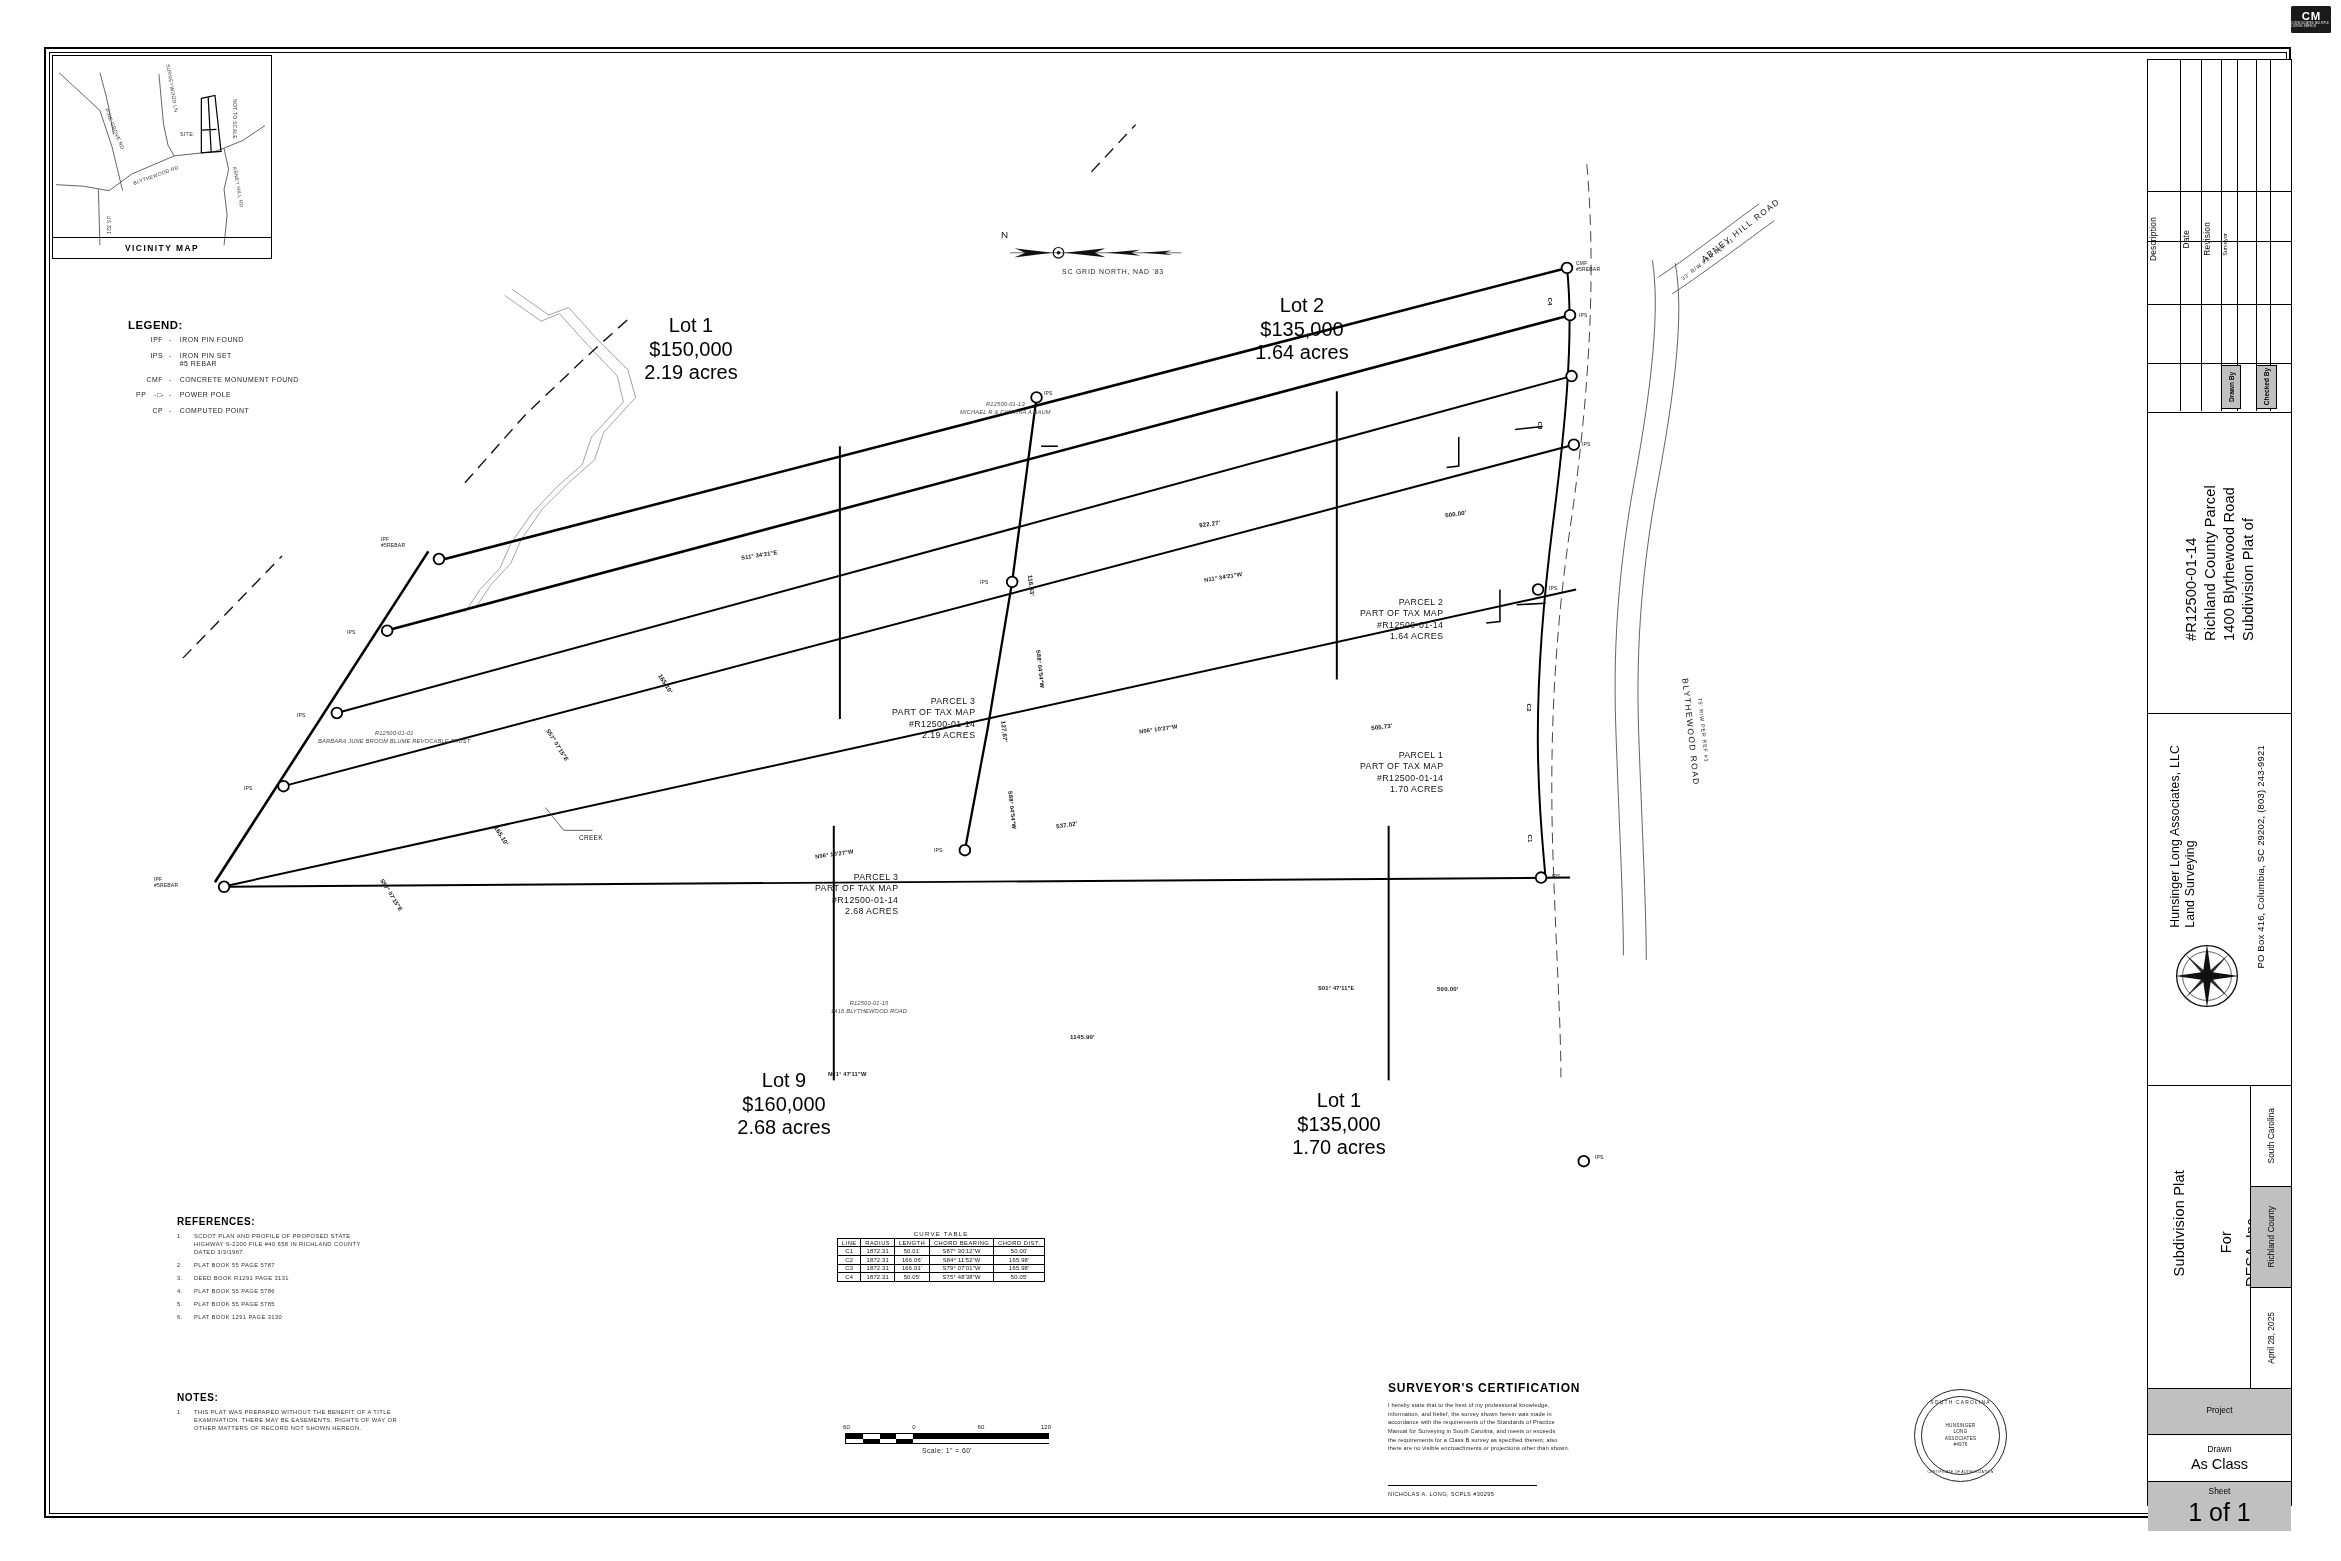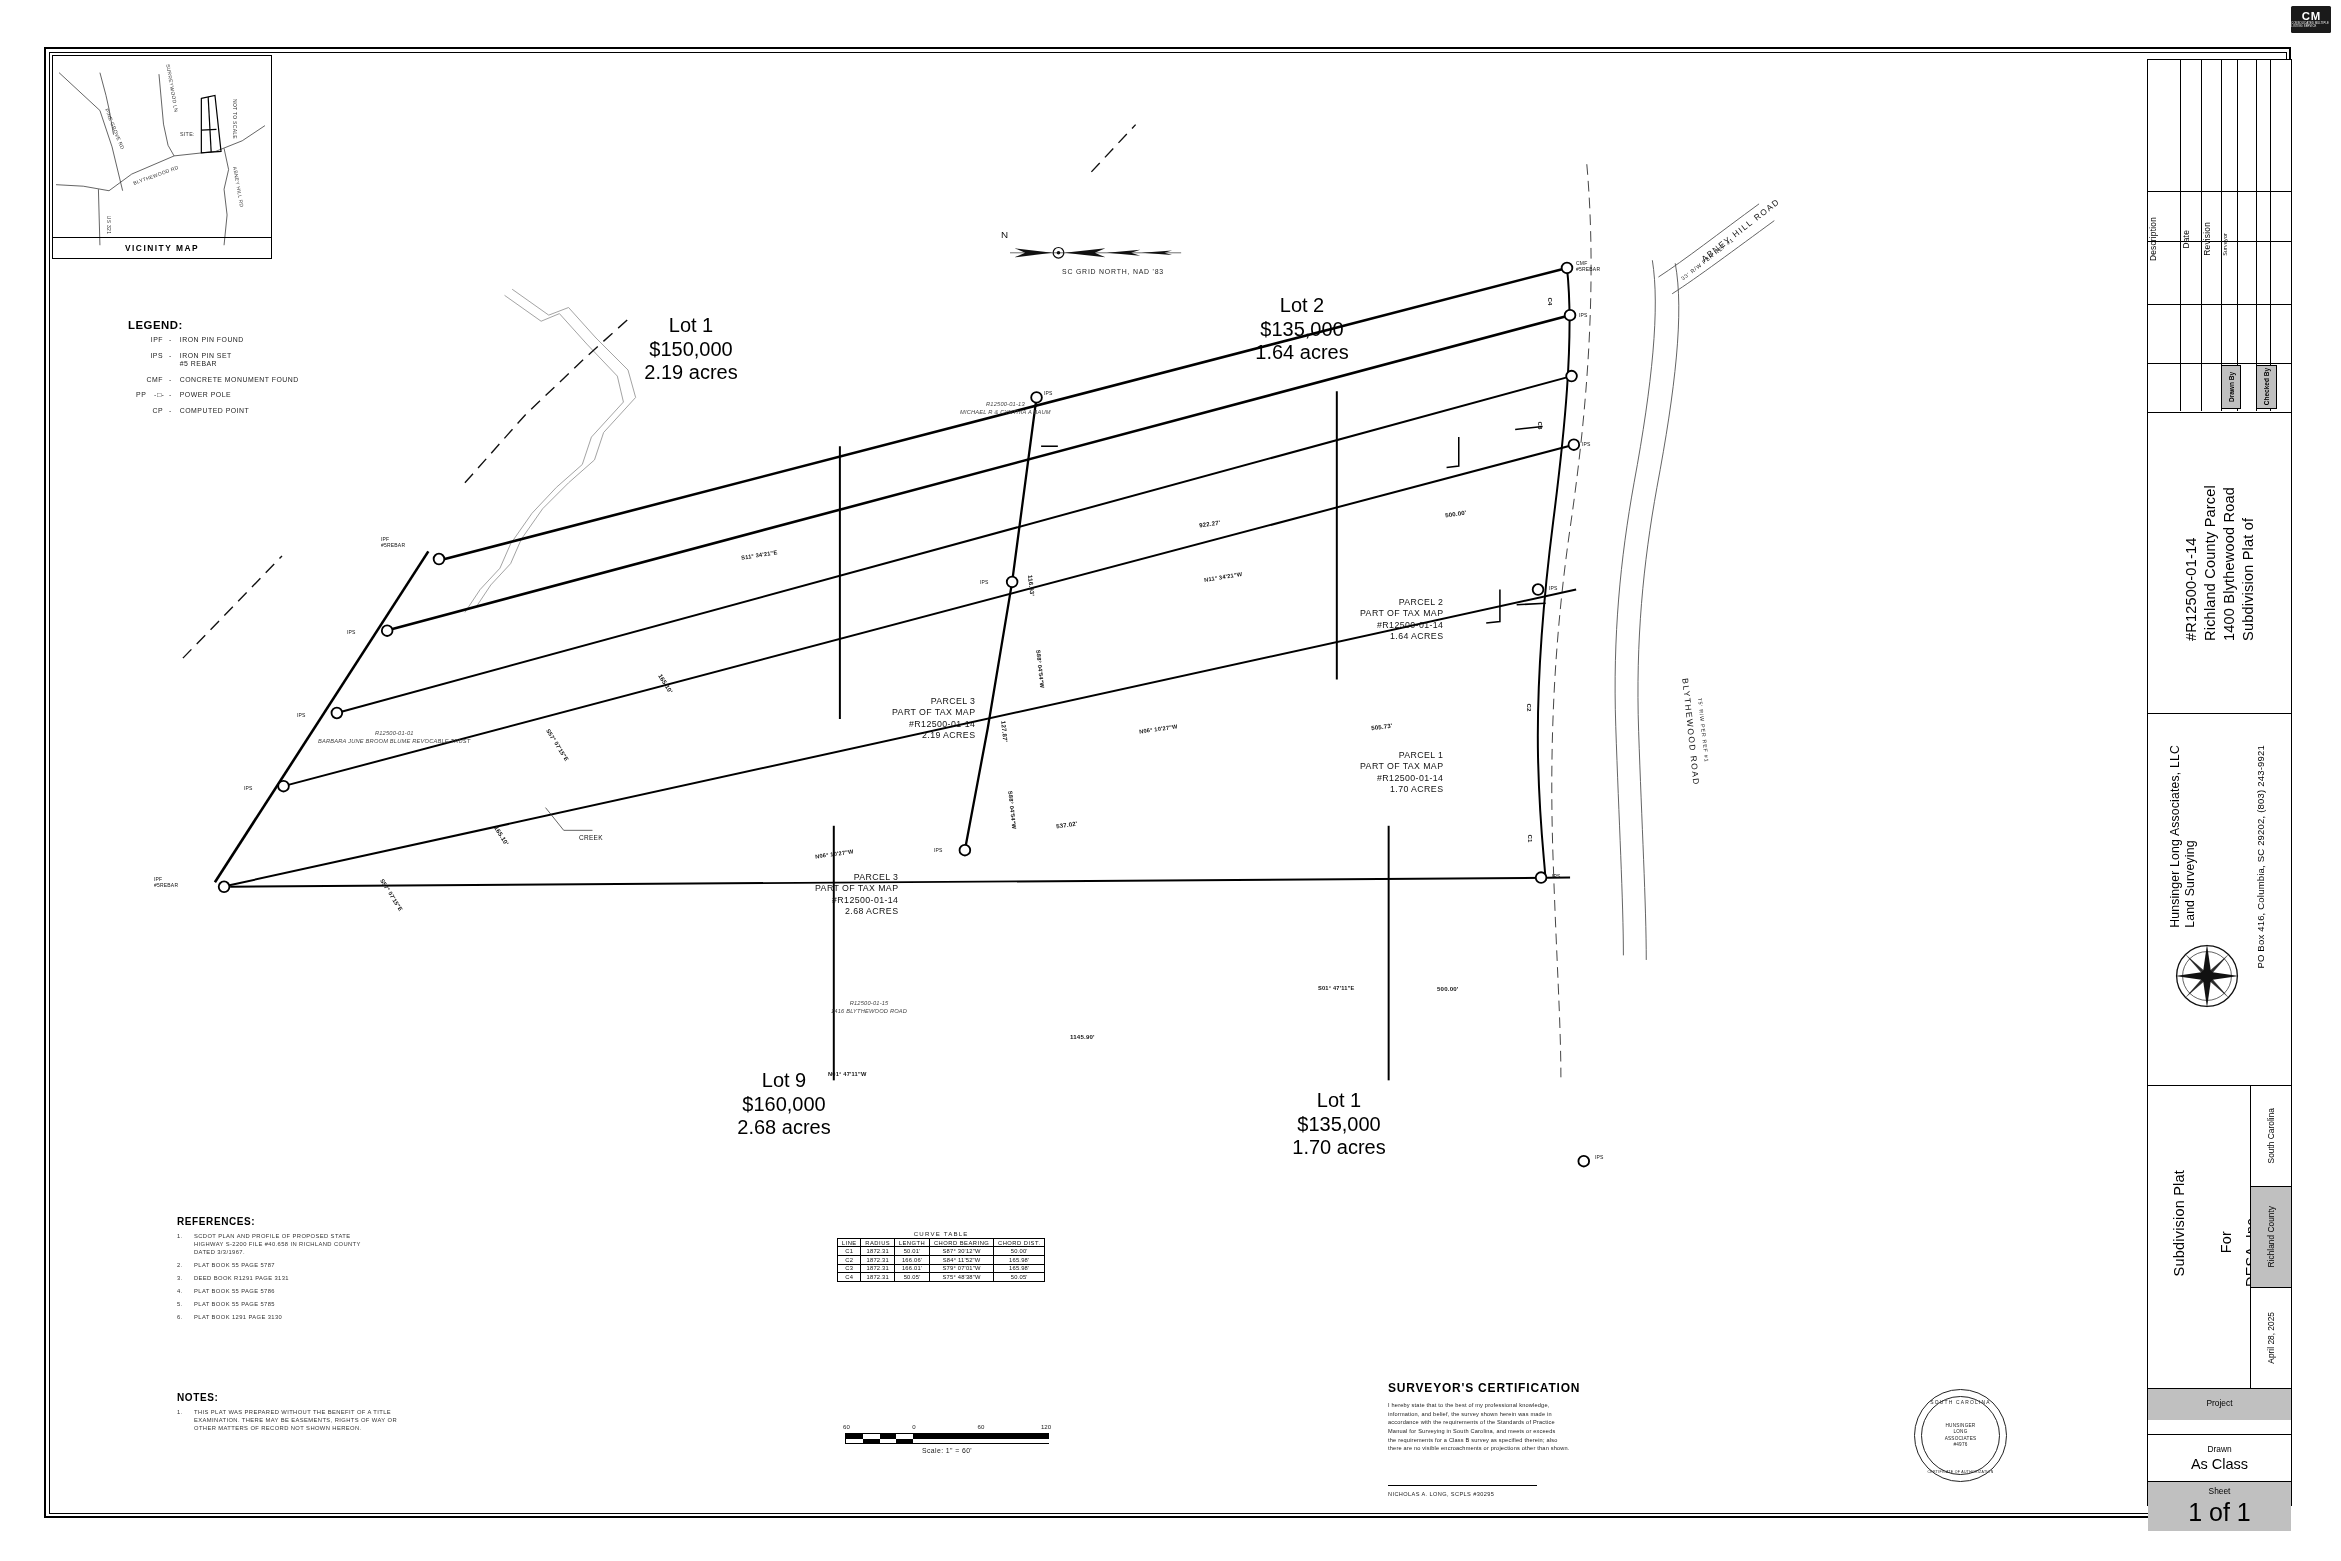--- a/index.html
+++ b/index.html
@@ -728,21 +728,21 @@
       <span class="vert">South Carolina</span>
     </div>
     <div class="loc-cell shaded" style="top:101px; height:101px;">
       <span class="vert">Richland County</span>
     </div>
     <div class="loc-cell" style="top:201px; height:101px; border-bottom:none;">
       <span class="vert">April 28, 2025</span>
     </div>
   </div>
 
-  <div class="footer-cell shaded" style="top:1328px; height:32px;text-align:center;">
+  <div class="footer-cell shaded" style="top:1328px; height:46px;text-align:center;">
     <div class="fc-label">Project</div>
     <div class="fc-value"></div>
   </div>
   <div class="footer-cell" style="top:1374px; height:47px;">
     <div class="fc-label">Drawn</div>
     <div class="fc-value">As Class</div>
   </div>
   <div class="footer-cell shaded" style="top:1421px; height:50px; border-bottom:none;">
     <div class="fc-label">Sheet</div>
     <div class="fc-value" style="font-size:25px;">1 of 1</div>

